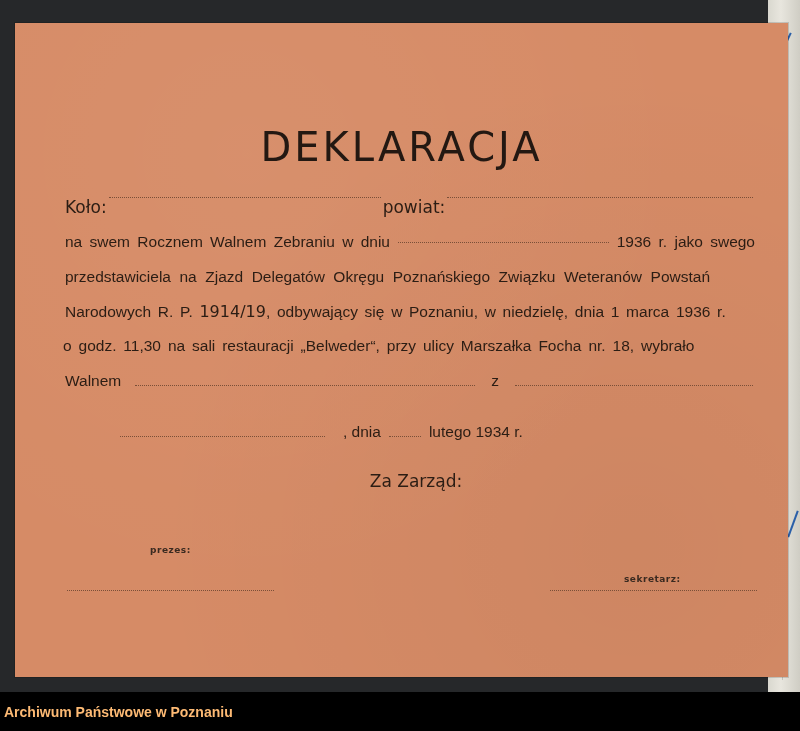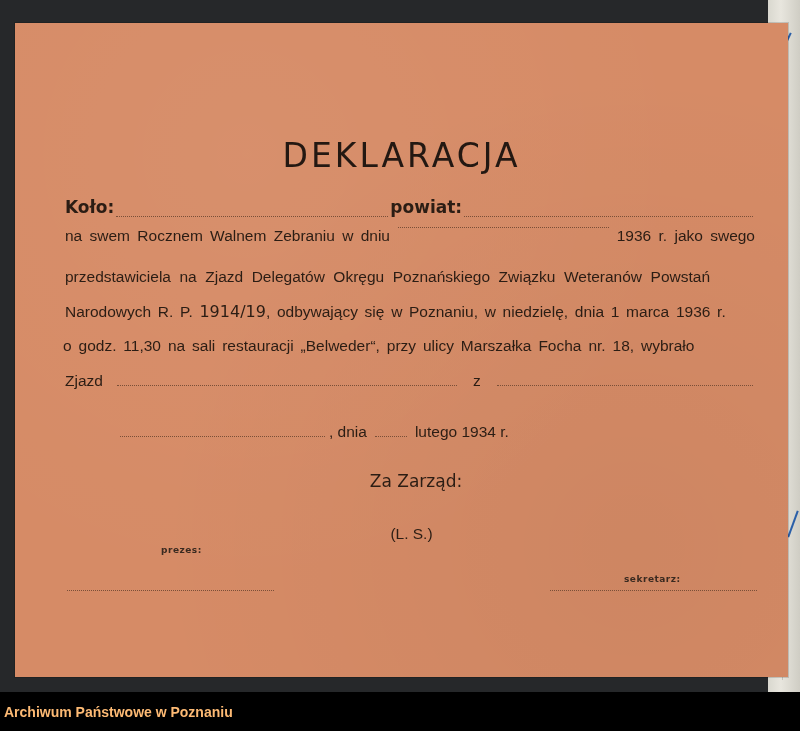--- a/index.html
+++ b/index.html
@@ -34,23 +34,22 @@
         radial-gradient(circle at 30% 20%, rgba(255,255,255,0.04), transparent 60%),
         radial-gradient(circle at 80% 80%, rgba(0,0,0,0.04), transparent 60%);
       box-shadow: 0 0 0 1px rgba(0,0,0,0.15);
       color: #2b1d14;
     }
 
     .title {
       position: absolute; left: 0; top: 124px; width: 100%;
       text-align: center;
       font-family: "DejaVu Sans", sans-serif;
-      font-size: 33px; letter-spacing: 3px; font-weight: normal;
+      font-size: 40px; letter-spacing: 3px; font-weight: normal;
       color: #231812;
-      margin-top: 12px;
     }
     .paper .title { top: 101px; left: 0; }
 
     .line {
       position: absolute; left: 0; white-space: nowrap;
       font-family: "Liberation Sans", sans-serif;
       font-size: 15.5px; color: #2b1d14;
     }
     .wide { font-family: "DejaVu Sans", sans-serif; font-size: 17px; }
 
@@ -84,61 +83,60 @@
 <div class="under-page">
   <div class="mark3"></div>
   <div class="mark1"></div>
   <div class="mark2"></div>
 </div>
 
 <div class="paper">
 
   <div class="title">DEKLARACJA</div>
 
-  <div class="line wide" style="left:50px; top:174px; width:690px; display:flex; align-items:flex-end;font-weight:bold;">
+  <div class="line wide" style="left:50px; top:174px; width:690px; display:flex; align-items:flex-start;">
     <span>Koło:</span>
     <span class="dots" style="width:272px;"></span>
     <span>powiat:</span>
     <span class="dots" style="flex:1;"></span>
   </div>
 
-  <div class="line" style="left:50px; top:204px; width:690px; display:flex; align-items:flex-start; word-spacing:3px;">
+  <div class="line" style="left:50px; top:210px; width:690px; display:flex; align-items:center; word-spacing:3px;">
     <span>na swem Rocznem Walnem Zebraniu w dniu</span>
     <span class="dots" style="flex:1; margin:0 8px;"></span>
     <span>1936 r. jako swego</span>
   </div>
 
   <div class="line" style="left:50px; top:245px; width:690px; word-spacing:4.2px;">przedstawiciela na Zjazd Delegatów Okręgu Poznańskiego Związku Weteranów Powstań</div>
 
   <div class="line" style="left:50px; top:279px; width:690px; word-spacing:2.4px;">
     <span>Narodowych R. P.</span>
     <span style="font-family:'DejaVu Sans',sans-serif; font-size:16px;">1914/19</span><span>, odbywający się w Poznaniu, w niedzielę, dnia 1 marca 1936 r.</span>
   </div>
 
   <div class="line" style="left:48px; top:314px; width:690px; word-spacing:2.6px;">o godz. 11,30 na sali restauracji „Belweder“, przy ulicy Marszałka Focha nr. 18, wybrało</div>
 
   <div class="line" style="left:50px; top:349px; width:690px; display:flex; align-items:baseline;">
-    <span>Zjazd</span>
+    <span>Walnem</span>
     <span class="dots" style="width:340px; margin-left:14px;"></span>
     <span style="margin:0 14px;">z</span>
     <span class="dots" style="flex:1;"></span>
   </div>
 
   <div class="line" style="left:103px; top:400px; display:flex; align-items:baseline;">
     <span class="dots" style="width:205px;"></span>
-    <span style="margin-left:2px;">, dnia</span>
+    <span style="margin-left:16px;">, dnia</span>
     <span class="dots" style="width:32px; margin:0 8px;"></span>
     <span>lutego 1934 r.</span>
   </div>
 
   <div class="line wide" style="left:0; width:773px; text-align:center; top:448px; font-size:17px; padding-left:29px;">Za Zarząd:</div>
 
-  <div class="line" style="left:0; width:773px; text-align:center; top:502px; padding-left:20px;">(L. S.)</div>
 
-  <div class="small-label" style="left:135px; top:522px;margin-left:11px;">prezes:</div>
+  <div class="small-label" style="left:135px; top:522px;">prezes:</div>
   <div class="sig-line" style="left:52px; top:567px; width:207px;"></div>
 
   <div class="small-label" style="left:609px; top:519px;margin-top:32px;">sekretarz:</div>
   <div class="sig-line" style="left:535px; top:567px; width:207px;"></div>
 </div>
 
 <div class="footer">
   <div class="footer-text">Archiwum Państwowe w Poznaniu</div>
 </div>
 

